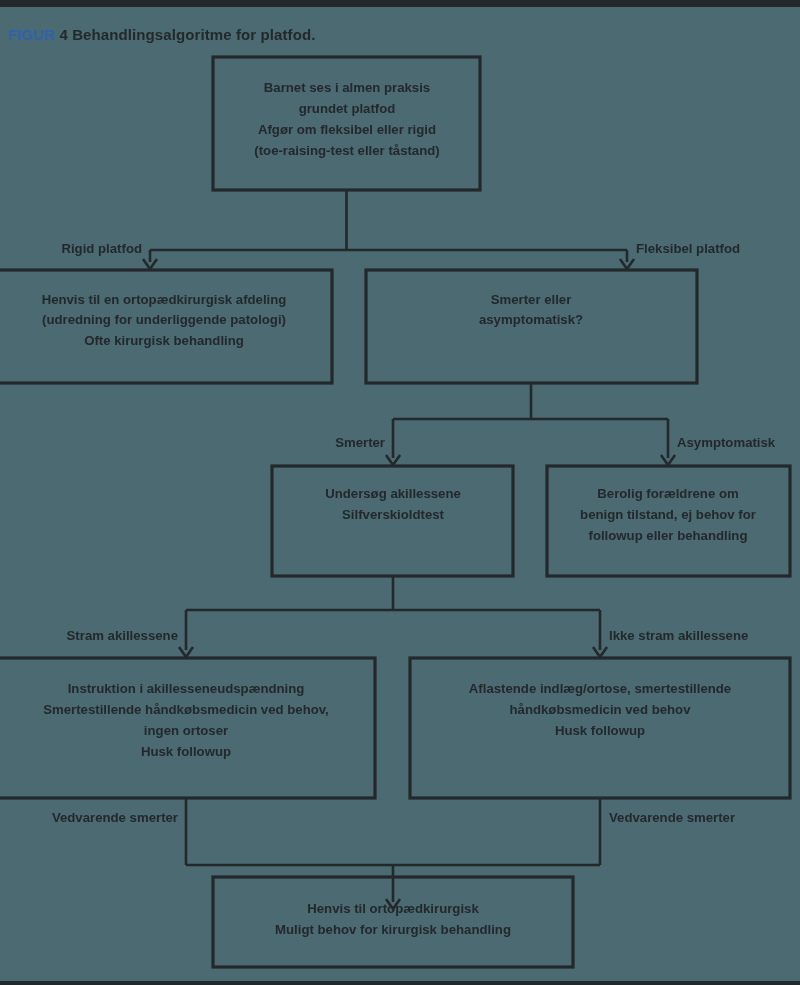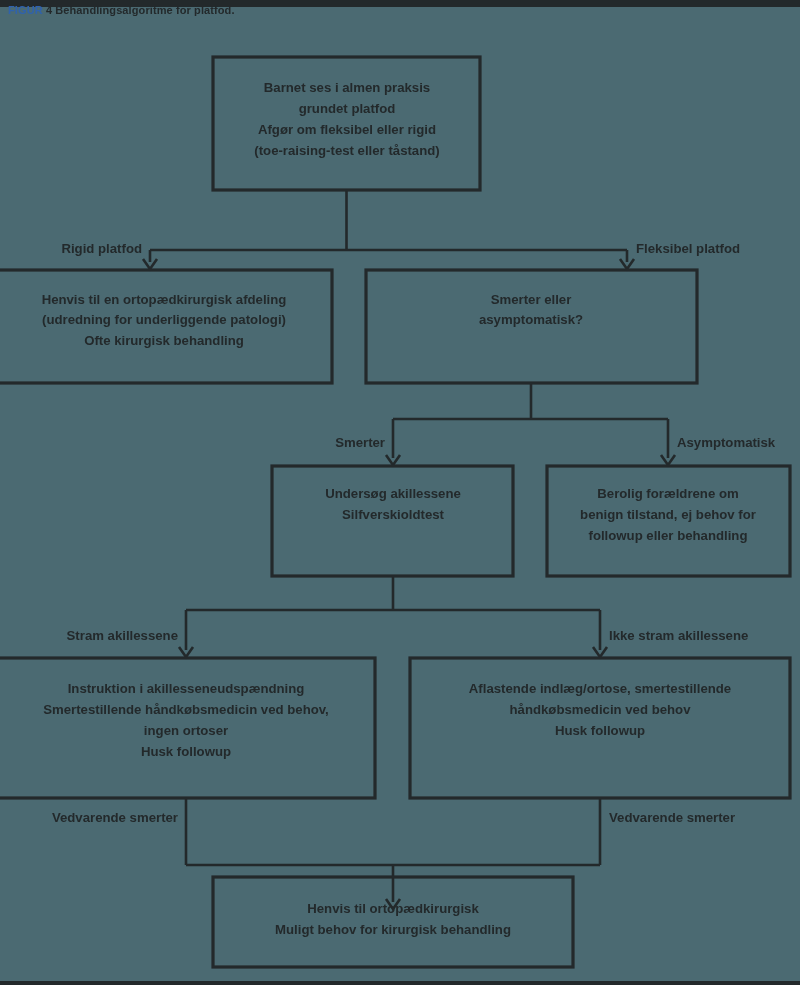--- a/index.html
+++ b/index.html
@@ -32,22 +32,22 @@
     position: absolute;
     left: 0;
     bottom: 0;
     width: 800px;
     height: 4px;
     background: #23292b;
   }
   .caption {
     position: absolute;
     left: 8px;
-    top: 4px;
-    font-size: 11px;
+    top: 26px;
+    font-size: 15px;
     font-weight: bold;
     letter-spacing: 0.1px;
     white-space: nowrap;
   }
   .caption .fig-label {
     color: #2f62ad;
   }
   .caption .fig-num {
     color: #23292b;
   }

